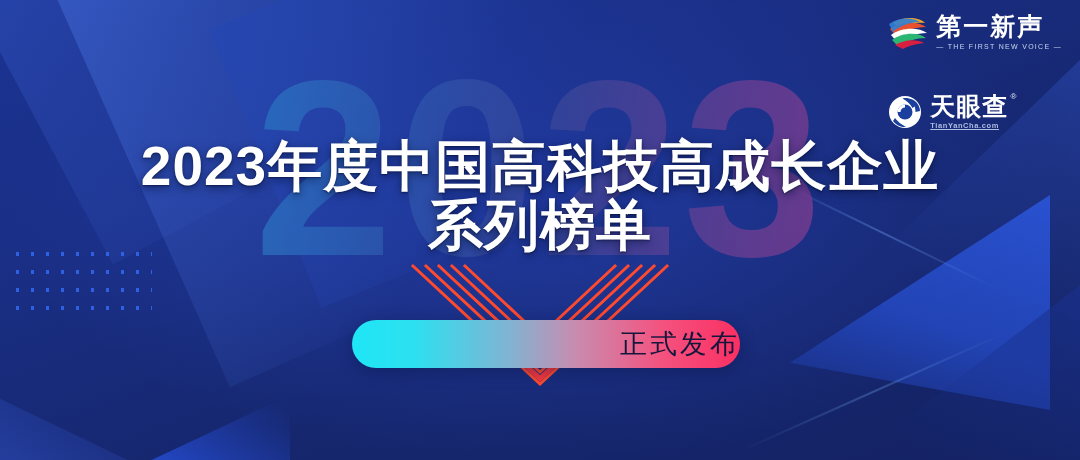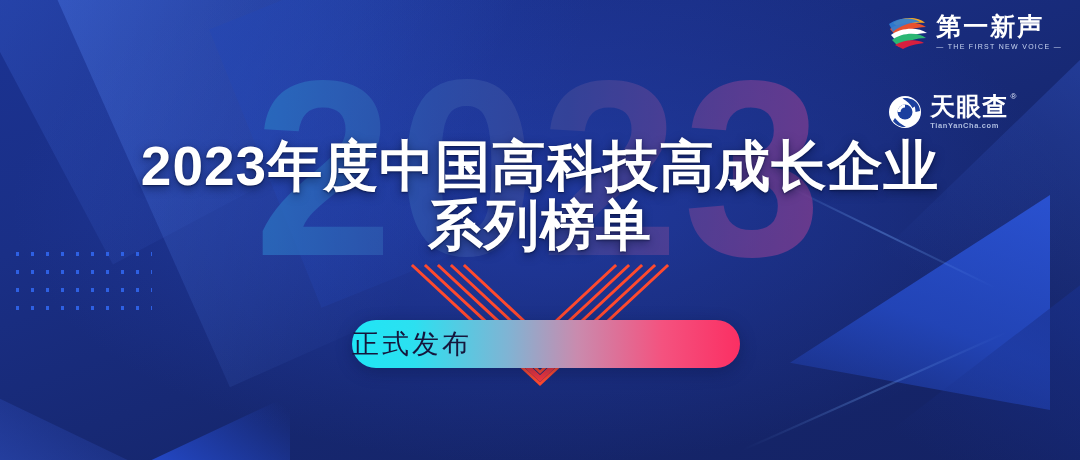--- a/index.html
+++ b/index.html
@@ -111,42 +111,42 @@
     white-space:nowrap;
   }
   .title-line.l1{ font-size:55px; letter-spacing:1px; }
   .title-line.l2{ font-size:55px; letter-spacing:1px; margin-top:3px; }
 
   
   .pill{
     position:absolute; left:352px; top:320px; width:388px; height:48px;
     border-radius:24px;
     background:linear-gradient(90deg,#1fe6f6 0%,#2ce0f0 16%,#7fb4d4 40%,#c98bae 58%,#f4527f 80%,#fb2f63 100%);
-    display:flex; align-items:center; justify-content:flex-start;
+    display:flex; align-items:center; justify-content:flex-end;
     box-shadow:0 4px 16px rgba(8,16,60,.35);
   }
   .pill-label{
     color:#15163c; font-size:27px; font-weight:500; letter-spacing:3px;
     font-family:"Liberation Sans","DejaVu Sans",sans-serif;
   }
 
   
   .logo-bar{
     position:absolute; top:14px; right:18px; height:46px;
     display:flex; align-items:flex-start; gap:22px;flex-direction:column;
   }
   .logo{ display:flex; align-items:center; gap:7px; }
   .logo-mark{ flex:0 0 auto; display:block; }
   .logo-txt{ display:flex; flex-direction:column; line-height:1; }
   .logo-cn{ color:#fff; font-size:25px; font-weight:700; letter-spacing:2px;
             font-family:"Liberation Sans","DejaVu Sans",sans-serif; white-space:nowrap; }
   .logo-en{ color:#c9d6f2; font-size:7px; letter-spacing:1.3px; margin-top:4px;
             font-family:"Liberation Sans","DejaVu Sans",sans-serif; white-space:nowrap; text-align:center; }
   .logo-cn-2{ color:#fff; font-size:25px; font-weight:700; letter-spacing:1px; white-space:nowrap; position:relative; }
-  .logo-en-2{ color:#aebde0; font-size:7.5px; letter-spacing:.6px; margin-top:3px; font-weight:700; white-space:nowrap; }
+  .logo-en-2{ color:#aebde0; font-size:7.5px; letter-spacing:.6px; margin-top:3px; font-weight:700; white-space:nowrap;text-decoration:underline; }
   .tm{ position:absolute; right:-9px; top:-1px; font-size:8px; font-weight:400; color:#dfe7fa; }
   .divider{ width:1px; height:30px; background:rgba(190,210,255,.35); }
 </style>
 </head>
 <body>
 
 <div class="banner">
 
   <div class="deco streak-a"></div>
   <div class="deco streak-b"></div>

